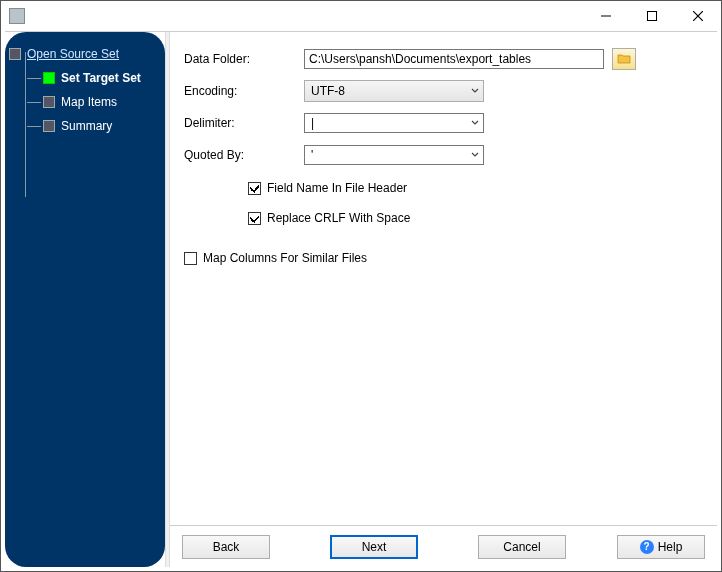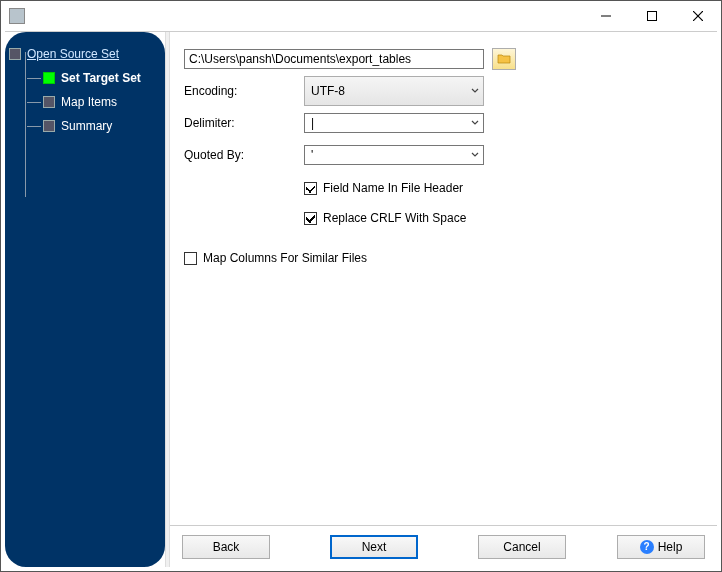--- a/index.html
+++ b/index.html
@@ -26,35 +26,35 @@
 .tree-indent { margin-left: 18px; }
 .tree-vline { position: absolute; left: 20px; top: 20px; width: 1px; height: 145px; background: #8899aa; }
 
 .splitter { width: 5px; background: #f0f0f0; cursor: ew-resize; border-left:1px solid #ddd; border-right:1px solid #ddd; }
 
 .content { flex: 1; background: #fff; display: flex; flex-direction: column; }
 .form { padding: 12px 14px; flex:1; }
 .row { display: flex; align-items: center; height: 30px; margin-bottom: 2px; }
 .row label.fl { width: 120px; }
 .row input[type=text] { height: 20px; border: 1px solid #767676; padding: 0 4px; background:#fff; }
-.row .encoding-sel { width:180px; height:30px; border:1px solid #adadad; background:linear-gradient(#f5f5f5,#e5e5e5); display:flex; align-items:center; justify-content:space-between; padding:0 4px 0 6px; }
+.row .encoding-sel { width:180px; height:22px; border:1px solid #adadad; background:linear-gradient(#f5f5f5,#e5e5e5); display:flex; align-items:center; justify-content:space-between; padding:0 4px 0 6px; }
 .row .combo { width:180px; height:20px; border:1px solid #767676; background:#fff; display:flex; align-items:center; justify-content:space-between; padding:0 4px 0 6px; }
 .chev { display:inline-block; }
 .chev svg { width:8px; height:8px; display:block; }
 .browse-btn { width:24px; height:22px; border:1px solid #adadad; background:linear-gradient(#fef6d8,#f8e08a); margin-left:8px; display:flex; align-items:center; justify-content:center; cursor:default; }
 .browse-btn svg { width:14px; height:12px; }
 .checkrow { display:flex; align-items:center; height:24px; margin-top:6px; }
 .checkrow .cb { width:13px; height:13px; border:1px solid #333; margin-right:6px; display:flex; align-items:center; justify-content:center; background:#fff; cursor:default; flex-shrink:0; }
 .checkrow .cb.checked::after { content:''; width:9px; height:9px; background:
   linear-gradient(45deg, transparent 40%, #000 40% 55%, transparent 55%),
   linear-gradient(-45deg, transparent 35%, #000 35% 50%, transparent 50%);
   background-size: 6px 9px, 9px 9px; background-position: -1px 1px, 2px -1px; background-repeat:no-repeat;
 }
 .checkrow.map { margin-top:16px; margin-left:0; }
-.indent-check { margin-left:120px; }
+.indent-check { margin-left:64px; }
 
 .buttonbar { height: 42px; border-top:1px solid #ccc; display:flex; align-items:center; padding: 0 12px; gap: 12px; text-align: center; }
 .btn { width:88px; height:24px; border:1px solid #adadad; background:linear-gradient(#f8f8f8,#e8e8e8); display:flex; align-items:center; justify-content:center; cursor:default; }
 .btn.primary { border:2px solid #0066cc; width:88px; height:24px; }
 .btn .icon-help { width:14px; height:14px; border-radius:50%; background:#2a7fff; color:#fff; display:flex; align-items:center; justify-content:center; font-weight:bold; font-size:10px; margin-right:4px; }
 .spacer { flex: 1; }
 
 </style>
 </head>
 <body>
@@ -110,20 +110,21 @@
         <a>Summary</a>
       </div>
     </div>
 
     <div class="splitter"></div>
 
     <div class="content">
       <div class="form">
 
         <div class="row">
+          <label class="fl">Data Folder:</label>
           <input type="text" style="width: 300px;" value="C:\Users\pansh\Documents\export_tables">
           <div class="browse-btn">
             <svg viewBox="0 0 14 12">
               <path d="M1 2h4l1 1h7v7H1z" fill="#f6c244" stroke="#b8860b" stroke-width="0.7"></path>
             </svg>
           </div>
         </div>
 
         <div class="row">
           <label class="fl">Encoding:</label>

